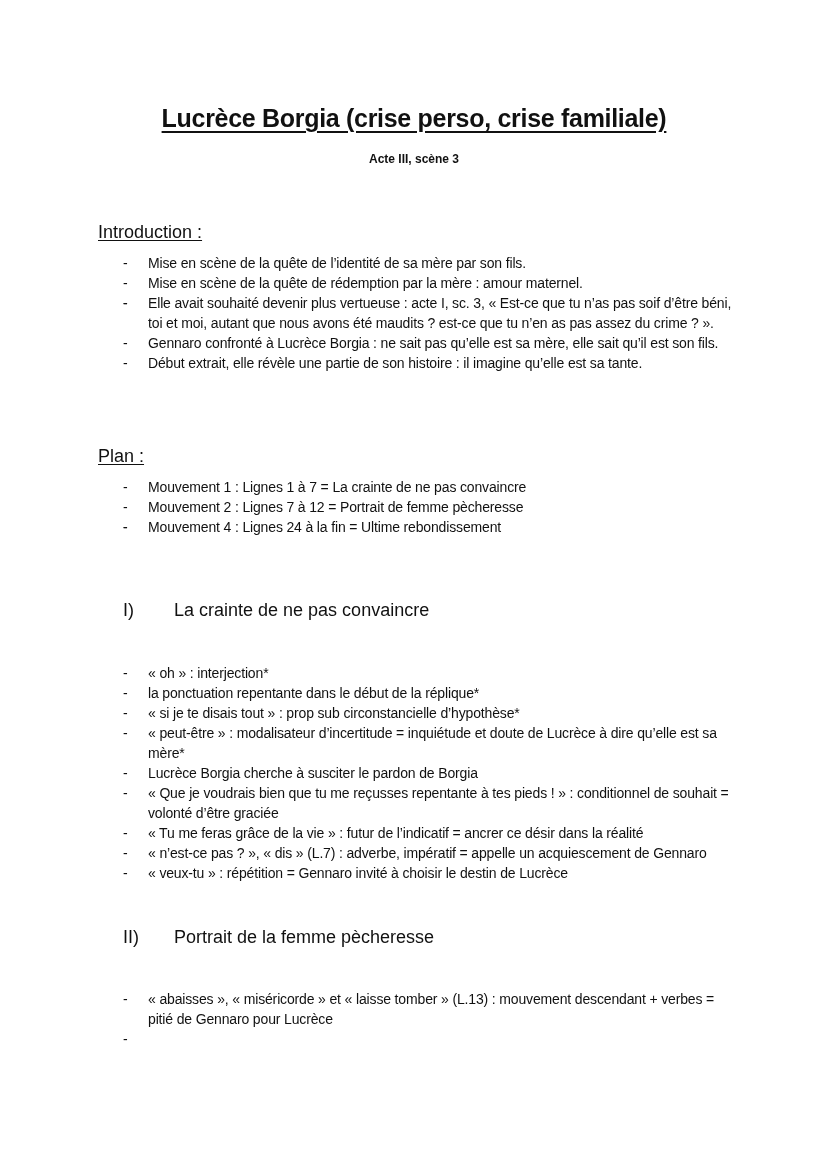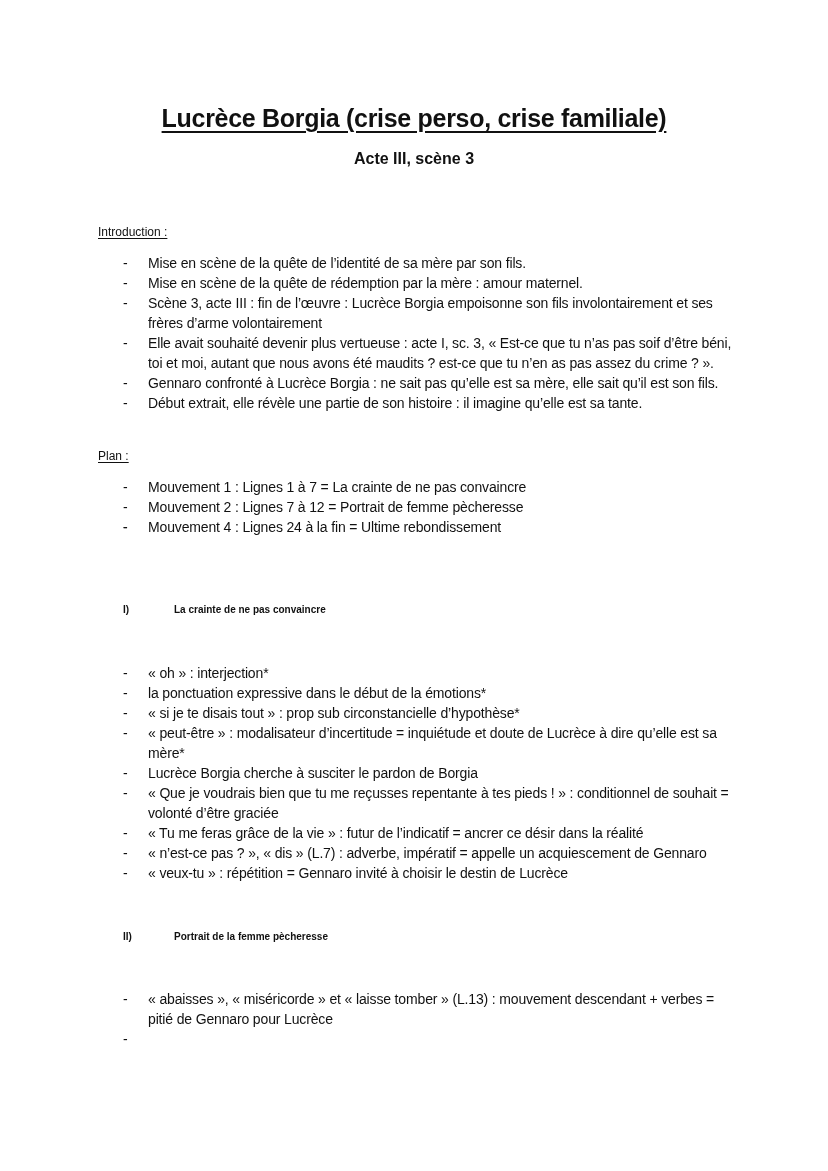--- a/index.html
+++ b/index.html
@@ -35,27 +35,27 @@
       text-decoration: underline;
       text-decoration-thickness: 2px;
       text-underline-offset: 4px;
     }
     .subtitle {
       position: absolute;
       left: 0; width: 828px;
       top: 145px;
       text-align: center;
       font-weight: bold;
-      font-size: 16px;
+      font-size: 12px;
       line-height: 24px;
     }
     .section-label {
       position: absolute;
       left: 98px;
-      font-size: 12px;
+      font-size: 18px;
       line-height: 20px;
       text-decoration: underline;
       text-underline-offset: 2px;
     }
     ul.bullets {
       position: absolute;
       left: 98px;
       width: 650px;
       margin: 0;
       padding: 0;
@@ -69,63 +69,63 @@
       padding-left: 50px;
     }
     ul.bullets li .dash {
       position: absolute;
       left: 25px;
       top: 0;
     }
     .heading {
       position: absolute;
       left: 98px;
-      font-size: 10px;
+      font-size: 18px;
       line-height: 20px;
-      font-weight: bold;
+      font-weight: normal;
     }
     .heading .num {
       display: inline-block;
       width: 76px;
       padding-left: 25px;
       box-sizing: border-box;
     }
   </style>
 </head>
 <body>
 
 <div class="page">
 
   <div class="title"><span>Lucrèce Borgia (crise perso, crise familiale)</span></div>
   <div class="subtitle">Acte III, scène 3</div>
 
   <div class="section-label" style="top:220px;">Introduction :</div>
   <ul class="bullets" style="top:251px; width:640px;">
     <li><span class="dash">-</span><span>Mise en scène de la quête de l’identité de sa mère par son fils.</span></li>
     <li><span class="dash">-</span><span>Mise en scène de la quête de rédemption par la mère : amour maternel.</span></li>
-    <li><span class="dash">-</span><span>Scène 3, acte III : fin de l’œuvre : Lucrèce Borgia empoisonne son fils involontairement et ses frères d’arme volontairement</span></li>
+    <li><span class="dash">-</span></li>
     <li><span class="dash">-</span><span>Elle avait souhaité devenir plus vertueuse : acte I, sc. 3, « Est-ce que tu n’as pas soif d’être béni, toi et moi, autant que nous avons été maudits ? est-ce que tu n’en as pas assez du crime ? ».</span></li>
     <li><span class="dash">-</span><span>Gennaro confronté à Lucrèce Borgia : ne sait pas qu’elle est sa mère, elle sait qu’il est son fils.</span></li>
     <li><span class="dash">-</span><span>Début extrait, elle révèle une partie de son histoire : il imagine qu’elle est sa tante.</span></li>
   </ul>
 
   <div class="section-label" style="top:444px;">Plan :</div>
   <ul class="bullets" style="top:475px;">
     <li><span class="dash">-</span><span>Mouvement 1 : Lignes 1 à 7 = La crainte de ne pas convaincre</span></li>
     <li><span class="dash">-</span><span>Mouvement 2 : Lignes 7 à 12 = Portrait de femme pècheresse</span></li>
     <li><span class="dash">-</span></li>
     <li><span class="dash">-</span><span>Mouvement 4 : Lignes 24 à la fin = Ultime rebondissement</span></li>
   </ul>
 
   <div class="heading" style="top:598px;">
     <span class="num">I)</span><span>La crainte de ne pas convaincre</span>
   </div>
   <ul class="bullets" style="top:661px; width:640px;">
     <li><span class="dash">-</span><span>« oh » : interjection*</span></li>
-    <li><span class="dash">-</span><span>la ponctuation expressive dans le début de la émotions*</span></li>
+    <li><span class="dash">-</span><span>la ponctuation repentante dans le début de la réplique*</span></li>
     <li><span class="dash">-</span><span>« si je te disais tout » : prop sub circonstancielle d’hypothèse*</span></li>
     <li><span class="dash">-</span><span>« peut-être » : modalisateur d’incertitude = inquiétude et doute de Lucrèce à dire qu’elle est sa mère*</span></li>
     <li><span class="dash">-</span><span>Lucrèce Borgia cherche à susciter le pardon de Borgia</span></li>
     <li><span class="dash">-</span><span>« Que je voudrais bien que tu me reçusses repentante à tes pieds ! » : conditionnel de souhait = volonté d’être graciée</span></li>
     <li><span class="dash">-</span><span>« Tu me feras grâce de la vie » : futur de l’indicatif = ancrer ce désir dans la réalité</span></li>
     <li><span class="dash">-</span><span>« n’est-ce pas ? », « dis » (L.7) : adverbe, impératif = appelle un acquiescement de Gennaro</span></li>
     <li><span class="dash">-</span><span>« veux-tu » : répétition = Gennaro invité à choisir le destin de Lucrèce</span></li>
   </ul>
 
   <div class="heading" style="top:925px;">

